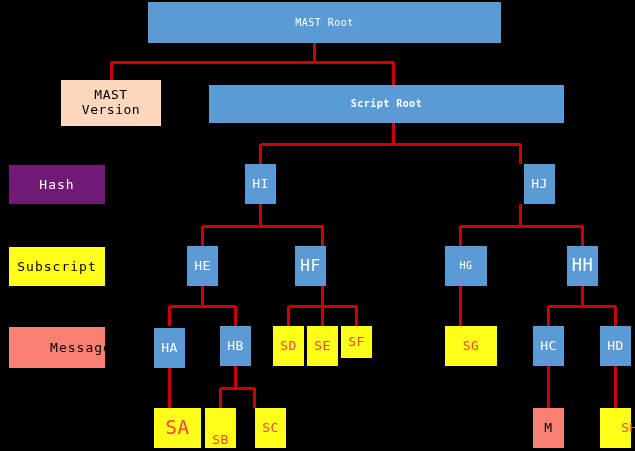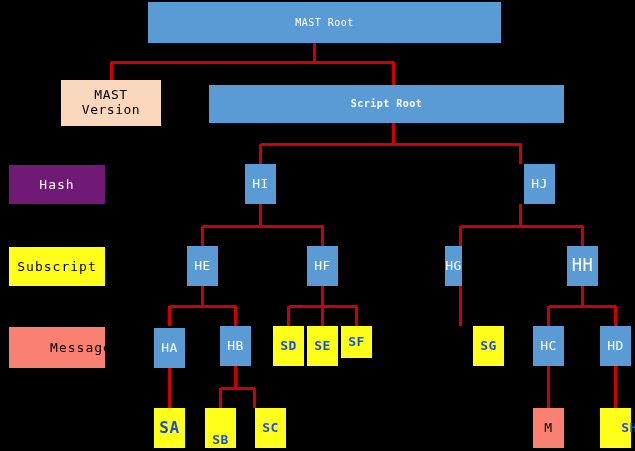--- a/index.html
+++ b/index.html
@@ -32,21 +32,21 @@
     box-sizing: border-box;
     display: flex;
     align-items: center;
     justify-content: center;
     text-align: center;
     line-height: 1.15;
     white-space: pre-line;
     letter-spacing: 0.5px;
   }
   .node.hash   { background: #5B9BD5; color: #FFFFFF; }
-  .node.sub    { background: #FFFF1A; color: #1d4ed8; font-weight: bold; }
+  .node.sub    { background: #FFFF1A; color: #ef4444; }
   .node.msg    { background: #FA8072; color: #000000; }
   .node.ver    { background: #FAD7BD; color: #000000; }
   .legend-box {
     position: absolute;
     box-sizing: border-box;
     display: flex;
     align-items: center;
     justify-content: center;
     letter-spacing: 1px;
   }
@@ -113,30 +113,30 @@
       </div>
     </div>
   <div id="node-layer">
       <div class="node hash" style="left: 138px; top: 2px; width: 353px; height: 41px; font-size: 10px; margin-left: 10px;"><span>MAST Root</span></div>
       <div class="node ver" style="left: 61px; top: 80px; width: 100px; height: 46px; font-size: 13px;"><span>MAST
 Version</span></div>
       <div class="node hash" style="left: 209px; top: 85px; width: 355px; height: 38px; font-size: 10px; font-weight: bold;"><span>Script Root</span></div>
       <div class="node hash" style="left: 245px; top: 164px; width: 31px; height: 40px; font-size: 13px;"><span>HI</span></div>
       <div class="node hash" style="left: 524px; top: 164px; width: 31px; height: 40px; font-size: 13px;"><span>HJ</span></div>
       <div class="node hash" style="left: 187px; top: 246px; width: 31px; height: 40px; font-size: 13px;"><span>HE</span></div>
-      <div class="node hash" style="left: 307px; top: 246px; width: 31px; height: 40px; font-size: 13px;"><span>HF</span></div>
-      <div class="node hash" style="left: 445px; top: 246px; width: 17px; height: 40px; font-size: 13px;"><span>HG</span></div>
+      <div class="node hash" style="left: 295px; top: 246px; width: 31px; height: 40px; font-size: 16px;"><span>HF</span></div>
+      <div class="node hash" style="left: 445px; top: 246px; width: 42px; height: 40px; font-size: 10px;"><span>HG</span></div>
       <div class="node hash" style="left: 567px; top: 246px; width: 31px; height: 40px; font-size: 17px;"><span>HH</span></div>
       <div class="node hash" style="left: 154px; top: 328px; width: 31px; height: 40px; font-size: 13px;"><span>HA</span></div>
       <div class="node hash" style="left: 220px; top: 326px; width: 31px; height: 40px; font-size: 13px;"><span>HB</span></div>
       <div class="node sub" style="left: 273px; top: 326px; width: 31px; height: 40px; font-size: 13px;"><span>SD</span></div>
       <div class="node sub" style="left: 307px; top: 326px; width: 31px; height: 40px; font-size: 13px; align-items: center;"><span>SE</span></div>
       <div class="node sub" style="left: 341px; top: 326px; width: 31px; height: 32px; font-size: 13px;"><span>SF</span></div>
-      <div class="node sub" style="left: 445px; top: 326px; width: 31px; height: 40px; font-size: 13px; margin-left: 28px;"><span>SG</span></div>
+      <div class="node sub" style="left: 445px; top: 326px; width: 52px; height: 40px; font-size: 13px;"><span>SG</span></div>
       <div class="node hash" style="left: 533px; top: 326px; width: 31px; height: 40px; font-size: 13px;"><span>HC</span></div>
       <div class="node hash" style="left: 600px; top: 326px; width: 31px; height: 40px; font-size: 13px;"><span>HD</span></div>
-      <div class="node sub" style="left: 154px; top: 408px; width: 31px; height: 40px; font-size: 16px;"><span>SA</span></div>
+      <div class="node sub" style="left: 154px; top: 408px; width: 47px; height: 40px; font-size: 19px;"><span>SA</span></div>
       <div class="node sub" style="left: 205px; top: 408px; width: 31px; height: 40px; font-size: 13px; align-items: flex-end;"><span>SB</span></div>
       <div class="node sub" style="left: 239px; top: 408px; width: 31px; height: 40px; font-size: 13px; margin-left: 16px;"><span>SC</span></div>
       <div class="node msg" style="left: 533px; top: 408px; width: 31px; height: 40px; font-size: 13px;"><span>M</span></div>
       <div class="node sub" style="left: 600px; top: 408px; width: 31px; height: 40px; font-size: 13px; padding-left: 28px;"><span>SH</span></div>
     </div>
 </div>
 
 </body></html>

